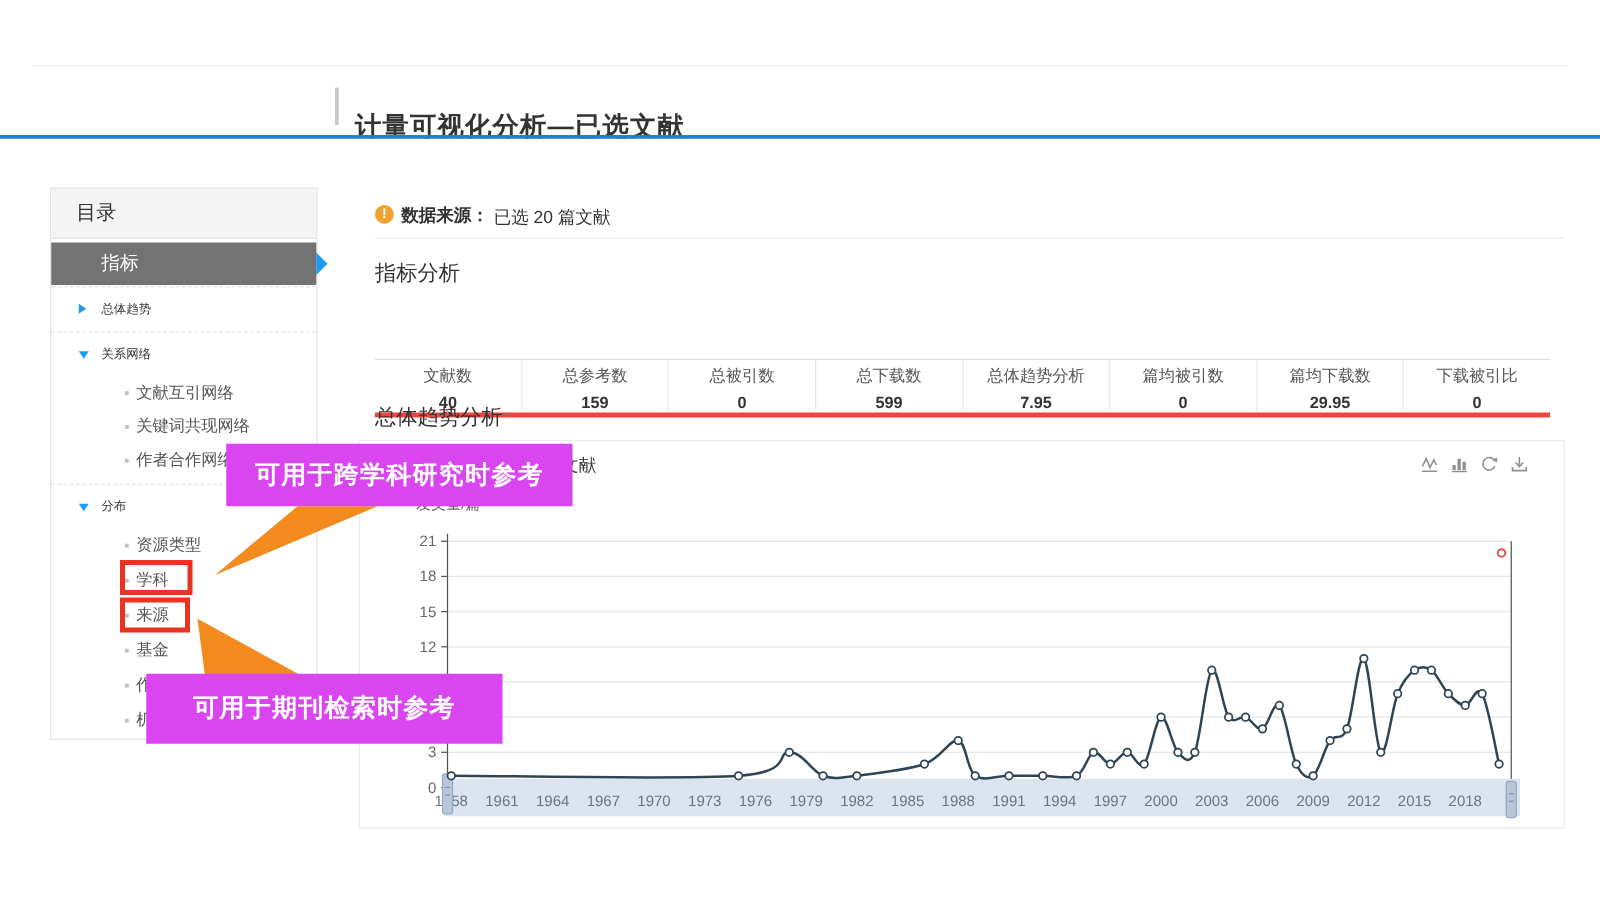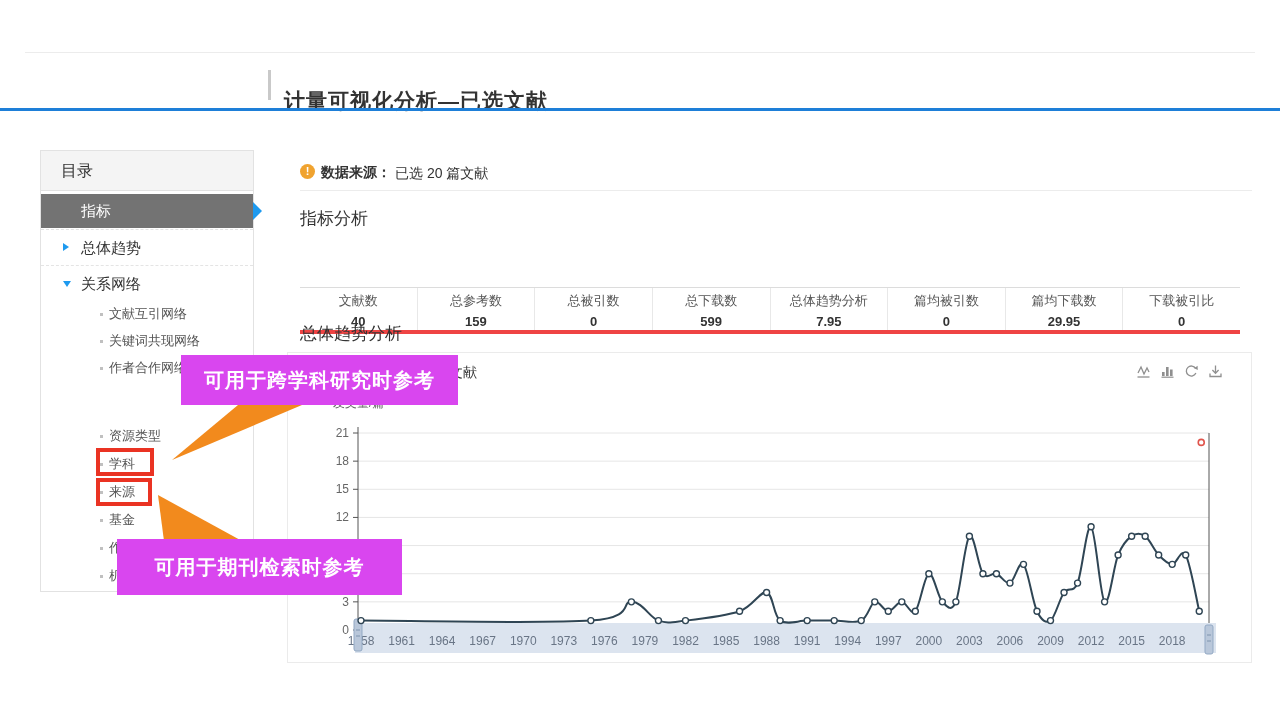--- a/index.html
+++ b/index.html
@@ -11,21 +11,21 @@
   .page-title { position: absolute; left: 284px; top: 87px; font-size: 21px; font-weight: 600; color: #333; letter-spacing: 1px; }
   .blue-rule { position: absolute; left: 0; top: 108px; width: 1280px; height: 3px; background: #1e7fd8; }
 
   
   .sidebar { position: absolute; left: 40px; top: 150px; width: 214px; height: 442px; border: 1px solid #e2e2e2; background: #fff; }
   .sidebar-header { position: absolute; left: 0; top: 0; width: 100%; height: 40px; line-height: 40px; background: #f4f4f4; border-bottom: 1px solid #e2e2e2; padding-left: 20px; font-size: 16px; color: #333; }
   .side-row { position: absolute; left: 0; width: 100%; cursor: pointer; }
   .side-selected { top: 43px; height: 34px; line-height: 34px; background: #737373; color: #fff; font-size: 15px; padding-left: 40px; }
   .sel-arrow { position: absolute; right: -9px; top: 50%; margin-top: -9px; width: 0; height: 0;
     border-left: 9px solid #1e9aef; border-top: 9px solid transparent; border-bottom: 9px solid transparent; }
-  .side-group { height: 35px; line-height: 35px; font-size: 15px; color: #333; padding-left: 40px; border-top: 1px dashed #e4e4e4; }
+  .side-group { height: 35px; line-height: 35px; font-size: 10px; color: #333; padding-left: 40px; border-top: 1px dashed #e4e4e4; }
   .tri { position: absolute; left: 22px; top: 50%; width: 0; height: 0; }
   .tri-right { margin-top: -4px; border-left: 6px solid #1e9aef; border-top: 4px solid transparent; border-bottom: 4px solid transparent; }
   .tri-down { margin-top: -2px; border-top: 6px solid #1e9aef; border-left: 4px solid transparent; border-right: 4px solid transparent; }
   .side-children { position: absolute; left: 12px; width: 100%; }
   .side-child { position: relative; height: 27px; line-height: 27px; font-size: 13px; color: #555; padding-left: 56px; cursor: pointer; }
   .side-child::before { content: ""; position: absolute; left: 47px; top: 13px; width: 3px; height: 3px; background: #c0c0c0; }
   .g1 { top: 78px; } .g2 { top: 114px; } .g3 { top: 236px; }
   .children-a { top: 149px; } .children-b { top: 271px; }
   .children-b .side-child { height: 28px; line-height: 28px; }
 
@@ -89,20 +89,24 @@
     <div class="side-row side-group g2">
       <span class="tri tri-down"></span>
       <span>关系网络</span>
     </div>
     <div class="side-children children-a">
         <div class="side-child">文献互引网络</div>
         <div class="side-child">关键词共现网络</div>
         <div class="side-child">作者合作网络</div>
       </div>
 
+    <div class="side-row side-group g3">
+      <span class="tri tri-down"></span>
+      <span>分布</span>
+    </div>
     <div class="side-children children-b">
         <div class="side-child">资源类型</div>
         <div class="side-child">学科</div>
         <div class="side-child">来源</div>
         <div class="side-child">基金</div>
         <div class="side-child">作者</div>
         <div class="side-child">机构</div>
       </div>
   </div>
 

